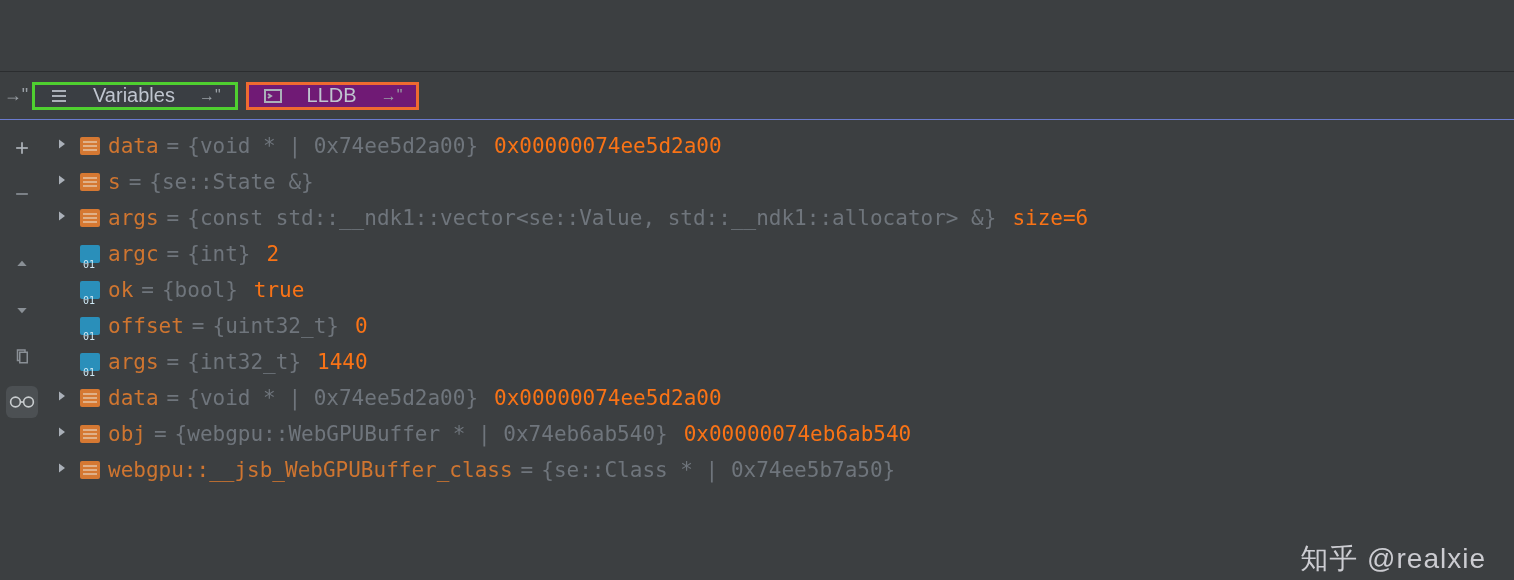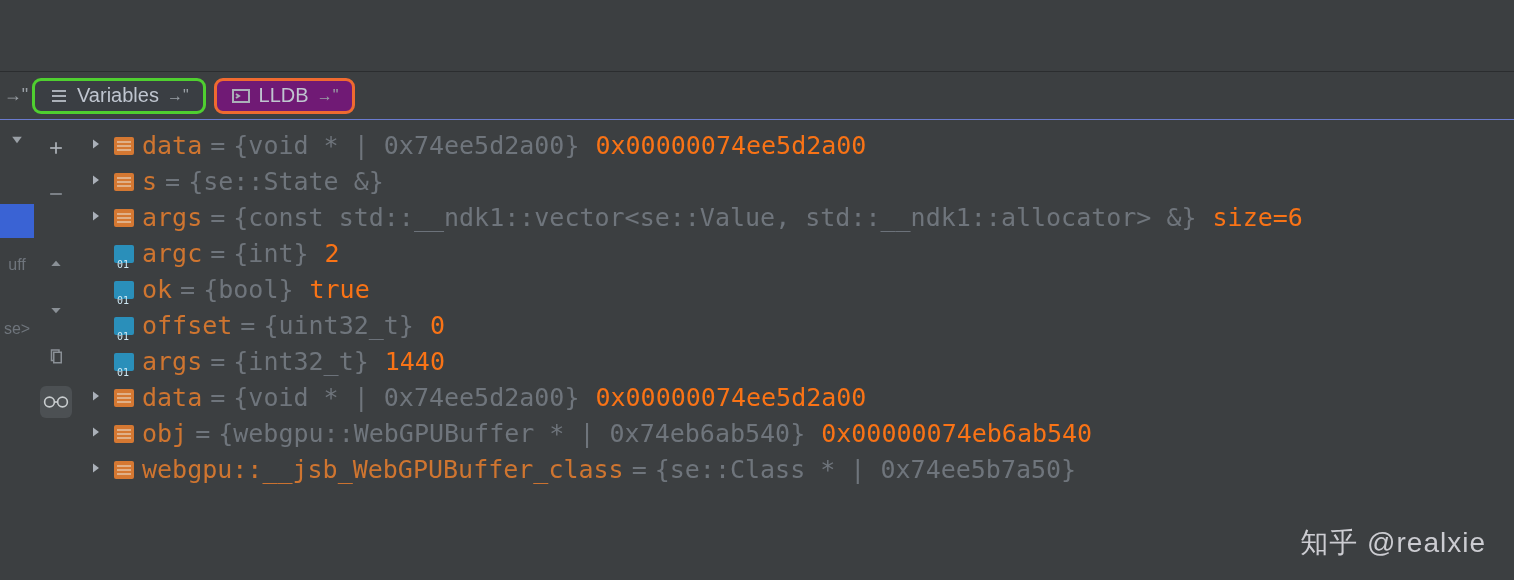--- a/index.html
+++ b/index.html
@@ -29,26 +29,26 @@
   .pin {
     width: 24px;
     height: 100%;
     display: flex;
     align-items: center;
     justify-content: center;
     color: #9aa0a6;
     font-size: 18px;
   }
   .tab {
-    height: 36px;
-    display: flex;
-    align-items: center;
-    gap: 8px;
+    height: 28px;
+    display: flex;
+    align-items: center;
+    gap: 24px;
     padding: 0 14px;
-    border-radius: 9px;
+    border-radius: 0;
     margin: 0 4px;
     color: #bfc5cf;
     font-size: 20px;
   }
   .tab.variables {
     border: 3px solid #4fcf30;
     background: #3a3e43;
   }
   .tab.lldb {
     border: 3px solid #ef6a30;
@@ -96,21 +96,21 @@
     border-radius: 6px;
   }
   .sidetools .tool.active {
     background: #4c5053;
     color: #c8ccce;
   }
   .varlist {
     flex: 1;
     padding: 8px 0 0 4px;
     font-family: "Menlo", "Consolas", monospace;
-    font-size: 25px;
+    font-size: 21px;
     line-height: 36px;
   }
   .row {
     display: flex;
     align-items: center;
     gap: 8px;
     padding: 0 8px;
     height: 36px;
     white-space: nowrap;
   }
@@ -147,21 +147,21 @@
     font-family: monospace;
     top: 2px; left: 3px;
     letter-spacing: 0;
   }
   .vname { color: #cf7530; }
   .vtype { color: #6f757c; }
   .vval  { color: #f97316; }
   .watermark {
     position: absolute;
     right: 28px;
-    bottom: 18px;
+    bottom: 2px;
     font-size: 28px;
     color: rgba(220,220,225,0.9);
     font-family: "PingFang SC","Microsoft YaHei",sans-serif;
     letter-spacing: 1px;
   }
   svg { display: block; }
 </style>
 </head>
 <body>
 
@@ -190,32 +190,20 @@
           <rect x="2" y="4" width="16" height="12" fill="none" stroke="#aab0b8" stroke-width="2"></rect>
           <polyline points="5,8 8,10 5,12" fill="none" stroke="#aab0b8" stroke-width="2"></polyline>
         </svg>
     </span>
     <span>LLDB</span>
     <span class="pinmark">→"</span>
   </div>
 </div>
 
 <div class="main">
-  <div class="leftcol">
-    <span>
-      <svg viewBox="0 0 20 20" width="16" height="16">
-          <path d="M10 14 L4 6 L16 6 Z" fill="#9aa0a6"></path>
-        </svg>
-    </span>
-    <span class="txt" style="height:20px;"></span>
-    <span class="blue"></span>
-    <span class="txt">uff</span>
-    <span style="height:10px"></span>
-    <span class="txt">se&gt;</span>
-  </div>
 
   <div class="sidetools">
     <div class="tool">
       <svg viewBox="0 0 24 24" width="20" height="20">
           <g stroke="#b0b6bc" stroke-width="2">
             <line x1="12" y1="5" x2="12" y2="19"></line>
             <line x1="5" y1="12" x2="19" y2="12"></line>
           </g>
         </svg>
     </div>

